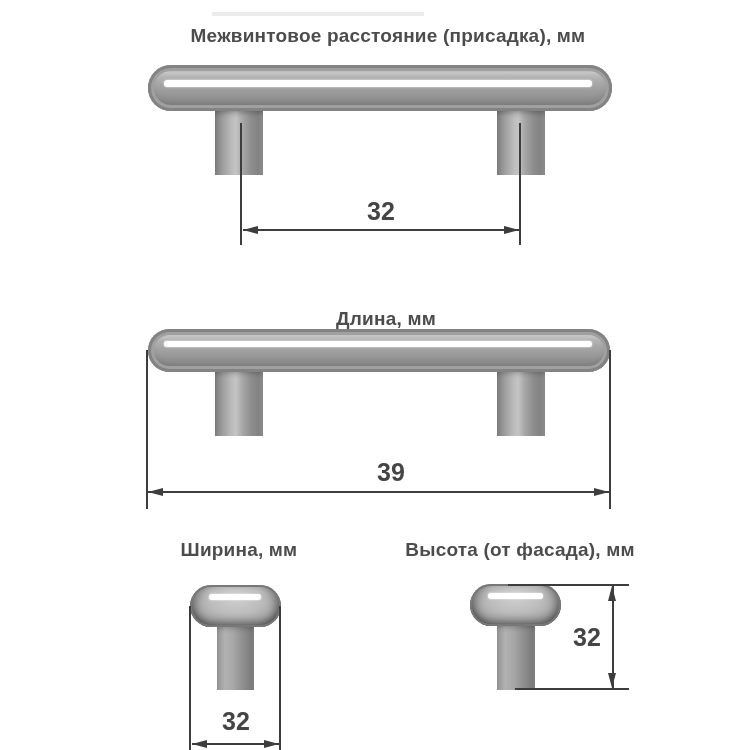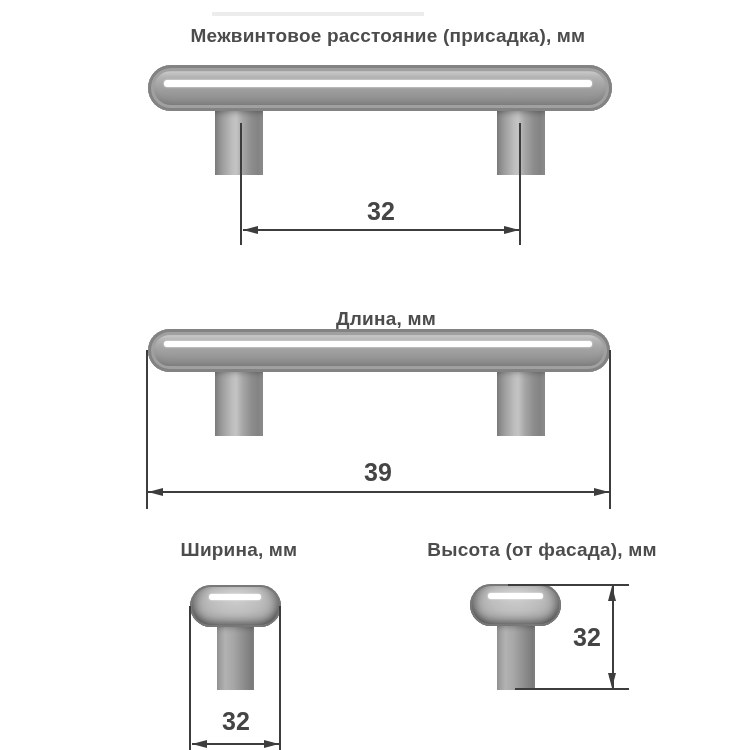--- a/index.html
+++ b/index.html
@@ -65,36 +65,36 @@
   .f2-title { left:186px; top:296px; width:400px; }
   .f2-legL  { left:215px; top:357px; width:48px; height:67px; }
   .f2-legR  { left:497px; top:357px; width:48px; height:67px; }
   .f2-bar   { left:148px; top:317px; width:462px; height:43px; }
   .f2-hl    { left:16px;  top:12px;  right:18px; height:6px; }
   .f2-extL  { left:146px; top:338px; height:159px; }
   .f2-extR  { left:609px; top:338px; height:159px; }
   .f2-dim   { left:148px; top:479px; width:461px; }
   .f2-arL   { left:148px; top:476px; }
   .f2-arR   { left:594px; top:476px; }
-  .f2-val   { left:328px; top:447px; width:100px; }
+  .f2-val   { left:341px; top:447px; width:100px; }
 
   
   .f3-title { left:139px; top:527px; width:200px; }
   .f3-leg   { left:217px; top:613px; width:37px; height:65px; }
   .f3-knob  { left:190px; top:573px; width:91px; height:42px; }
   .f3-hl    { left:19px;  top:9px;   width:52px; height:6px; }
   .f3-extL  { left:189px; top:594px; height:152px; }
   .f3-extR  { left:279px; top:594px; height:152px; }
   .f3-dim   { left:192px; top:731px; width:87px; }
   .f3-arL   { left:192px; top:728px; }
   .f3-arR   { left:264px; top:728px; }
   .f3-val   { left:186px; top:696px; width:100px; }
 
   
-  .f4-title { left:412px; top:527px; width:260px; }
+  .f4-title { left:390px; top:527px; width:260px; }
   .f4-leg   { left:497px; top:612px; width:38px; height:66px; }
   .f4-knob  { left:470px; top:572px; width:91px; height:42px; }
   .f4-hl    { left:18px;  top:9px;   width:55px; height:6px; }
   .f4-extT  { left:508px; top:572px; width:121px; height:2px; }
   .f4-extB  { left:515px; top:676px; width:114px; height:2px; }
   .f4-dim   { left:612px; top:574px; width:2px; height:102px; }
   .f4-arU   { left:608px; top:574px; }
   .f4-arD   { left:608px; top:661px; }
   .f4-val   { left:537px; top:612px; width:100px; }
 </style>

